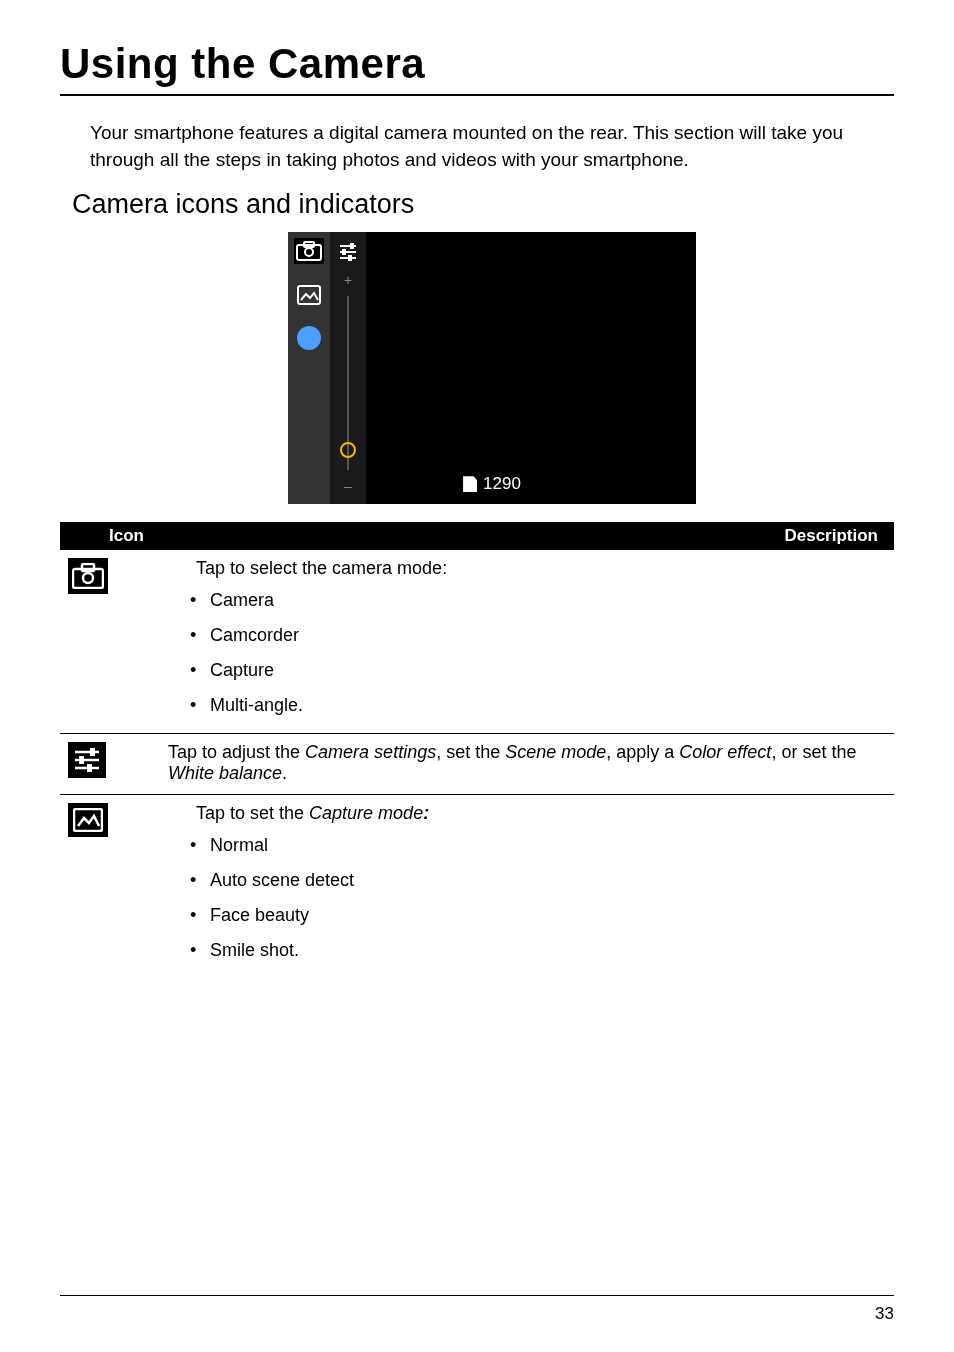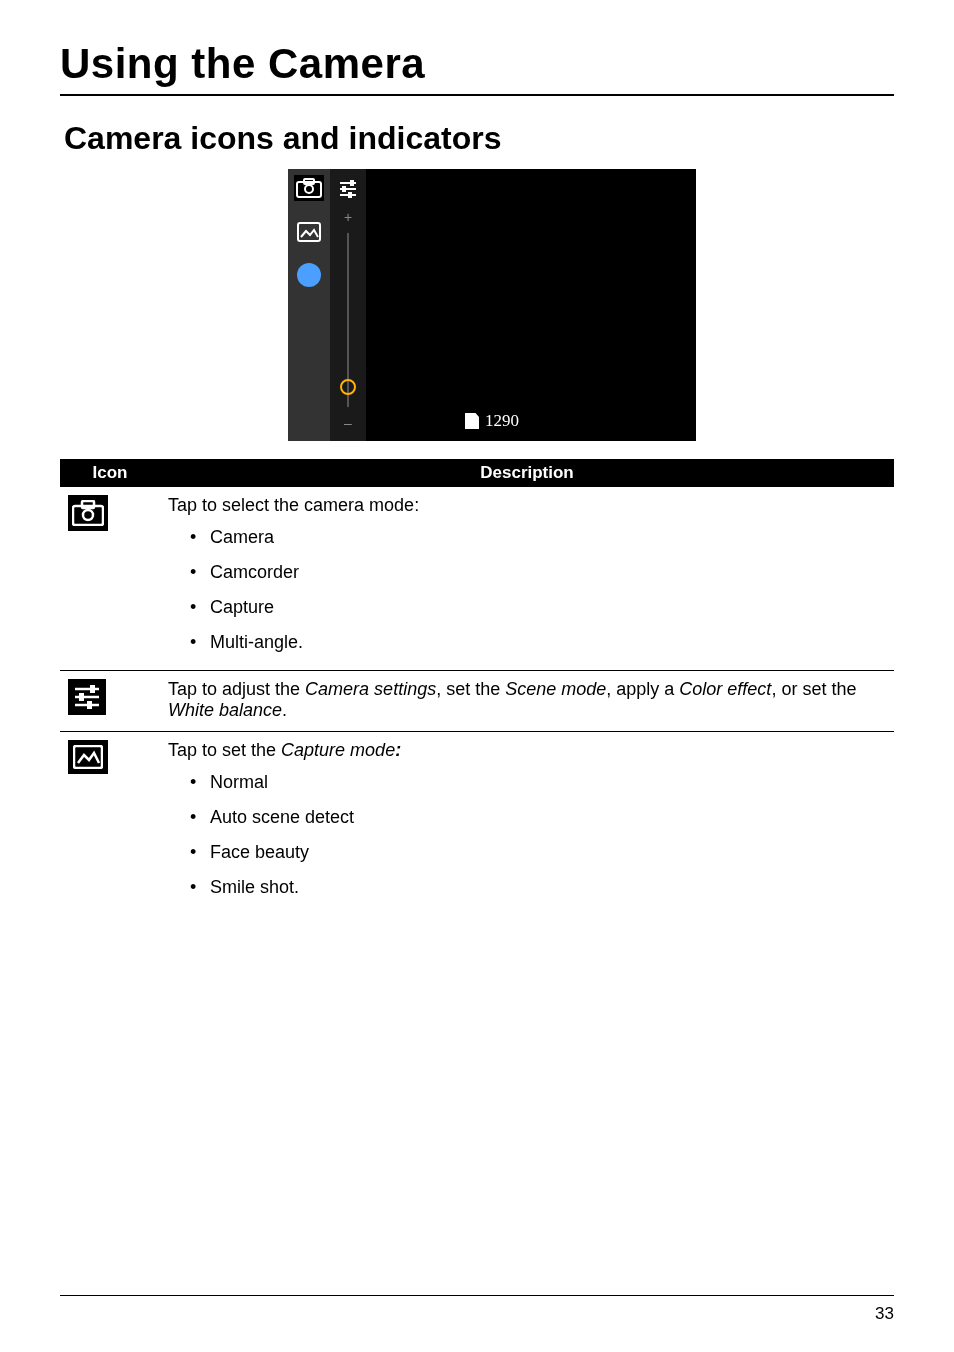--- a/index.html
+++ b/index.html
@@ -24,23 +24,23 @@
       margin-bottom: 24px;
     }
     .indent-block { margin-left: 30px; }
     .body-text {
       font-size: 19px;
       line-height: 1.4;
       margin-bottom: 16px;
     }
     .body-text .strong { font-weight: bold; }
     h2 {
-      font-size: 32px;
-      font-weight: bold;
-      margin: 14px 0 12px 4px;
+      font-size: 27px;
+      font-weight: normal;
+      margin: 14px 0 12px 12px;
     }
     .camera-shot {
       width: 408px;
       height: 272px;
       background: #000;
       margin: 0 auto 18px auto;
       position: relative;
     }
     .cs-sidebar {
       position: absolute;
@@ -58,21 +58,21 @@
       background: #1a1a1a;
       display: flex; flex-direction: column; align-items: center;
       padding: 10px 0;
     }
     .cs-counter {
       position: absolute;
       left: 0; right: 0; bottom: 10px;
       text-align: center;
       color: #fff;
       font-size: 17px;
-      font-family: Liberation Serif, serif;
+      font-family: Liberation Sans, sans-serif;
       display: flex; align-items: center; justify-content: center; gap: 6px;
     }
     .icon-camera-sm svg, .icon-image-sm svg { display:block; }
     .shutter-dot {
       width: 24px; height: 24px; border-radius: 50%;
       background: #4a9fff;
     }
     .inline-shutter {
       display: inline-block;
       width: 24px; height: 18px;
@@ -92,41 +92,41 @@
     
     table.icon-table {
       width: 100%;
       border-collapse: collapse;
       margin-top: 10px;
       font-size: 18px;
     }
     table.icon-table thead th {
       background: #000;
       color: #fff;
-      text-align: center;
+      text-align: right;
       font-weight: bold;
-      padding: 4px 24px;
+      padding: 4px 16px;
       font-size: 17px;
     }
     table.icon-table thead th:first-child { width: 100px; }
     table.icon-table tbody td {
       vertical-align: top;
       padding: 8px 8px 10px 8px;
       border-bottom: 1px solid #000;
     }
     table.icon-table tbody tr:last-child td { border-bottom: none; }
     .icon-cell {
       padding-top:8px;
     }
     .icon-box {
       width: 40px; height: 36px;
       display: flex; align-items: center; justify-content: center;
     }
     .icon-box.dark { background:#000; color:#fff; }
-    .desc-lead { margin-bottom: 4px; }
+    .desc-lead { margin-bottom: 4px; margin-left: 28px; }
     ul.bullets {
       list-style: none;
       padding-left: 28px;
       margin-top: 2px;
     }
     ul.bullets li {
       position: relative;
       padding: 4px 0 4px 14px;
       line-height: 1.5;
     }
@@ -168,20 +168,21 @@
       clip-path: polygon(0 0, 75% 0, 100% 25%, 100% 100%, 0 100%);
     }
   </style>
 </head>
 <body>
 
 <h1>Using the Camera</h1>
 <hr class="title-rule">
 
 <div class="indent-block">
+  <p class="body-text">Your smartphone features a digital camera mounted on the rear. This section will take you through all the steps in taking photos and videos with your smartphone.</p>
 
 </div>
 
 <h2>Camera icons and indicators</h2>
 
 <div class="indent-block">
   <div class="camera-shot">
     <div class="cs-sidebar">
       <span class="icon-camera-sm" style="background:#000;padding:3px 2px;">
         <svg width="26" height="20" viewBox="0 0 26 20">

